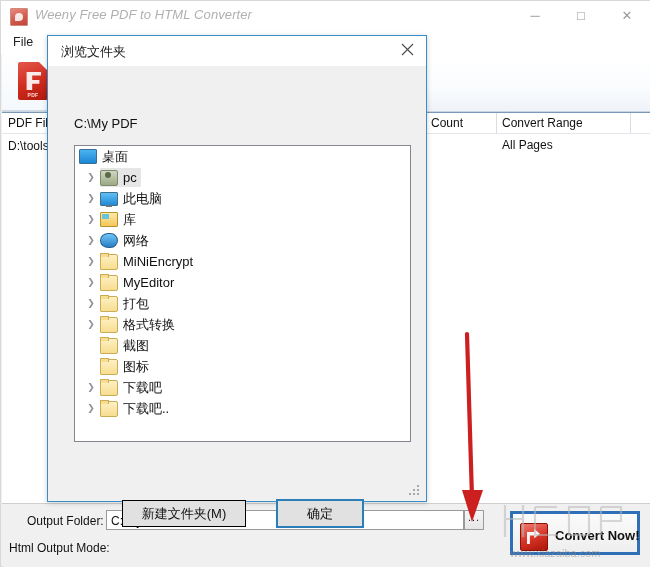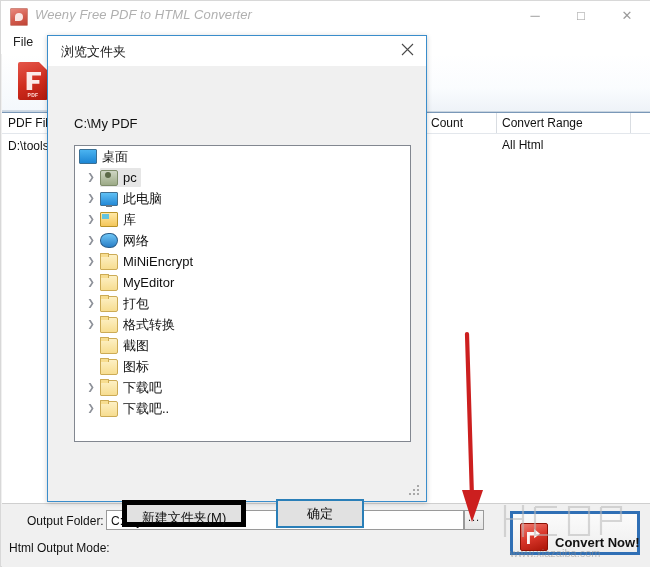--- a/index.html
+++ b/index.html
@@ -308,21 +308,20 @@
     clip-path: polygon(0 20%,55% 20%,55% 0,100% 32%,55% 62%,55% 44%,22% 44%,22% 100%,0 100%);
     opacity: .95;
   }
   #convert-label {
     position: absolute;
     left: 42px; top: 14px;
     font-size: 13px;
     font-weight: bold;
     color: #111;
     white-space: nowrap;
-    margin-top: 7px;
   }
 
   
   #folder-dialog {
     position: absolute;
     left: 47px; top: 35px;
     width: 380px; height: 467px;
     background: #f0f0f0;
     border: 1px solid #3a8dcb;
     box-sizing: border-box;
@@ -473,21 +472,21 @@
 
   
   .dlg-btn {
     position: absolute;
     height: 27px;
     box-sizing: border-box;
     text-align: center;
     font-size: 13px;
     color: #101010;
     background: #e1e1e1;
-    border: 5px solid #000000;
+    border: 1px solid #000000;
     line-height: 25px;
   }
   #btn-new-folder { left: 74px; top: 464px; width: 124px; }
   #btn-ok {
     left: 228px; top: 463px; width: 88px; height: 29px;
     background: #e1e1e1;
     border: 2px solid #2a7fb8;
     line-height: 25px;
   }
   #btn-cancel { left: 325px; top: 464px; width: 82px; }
@@ -566,21 +565,21 @@
       <div class="col-head" style="left:429px">Count</div>
       <div class="col-sep" style="left:494px"></div>
       <div class="col-head" style="left:500px">Convert Range</div>
       <div class="col-sep" style="left:628px"></div>
     </div>
     <div id="list-row-underline"></div>
 
     <div>
       <div class="list-cell" style="left:6px;  top:25px; width:410px;">D:\tools\桌...</div>
       <div class="list-cell" style="left:429px;top:25px; width:60px;"></div>
-      <div class="list-cell" style="left:500px;top:25px; width:120px;">All Html</div>
+      <div class="list-cell" style="left:500px;top:25px; width:120px;">All Pages</div>
     </div>
   </div>
 
   <div id="bottom-panel"></div>
 
   <div class="field-label" id="lbl-output-folder">Output Folder:</div>
   <div id="output-folder-input">C:\My PDF</div>
   <div id="browse-button">...</div>
 
   <div class="field-label" id="lbl-html-mode">Html Output Mode:</div>

